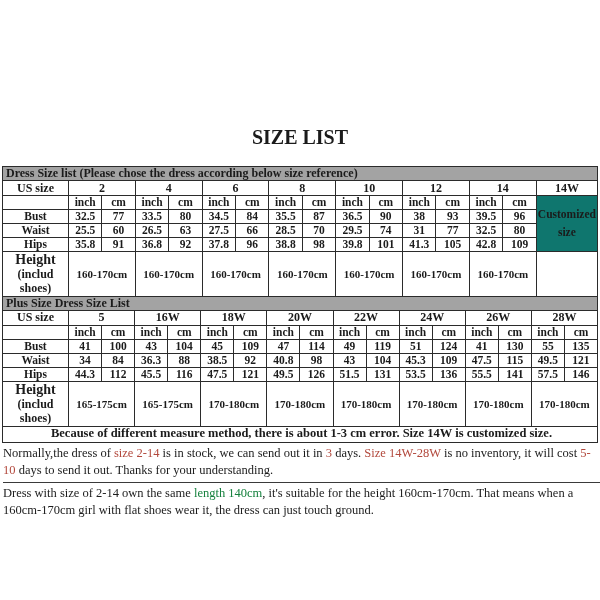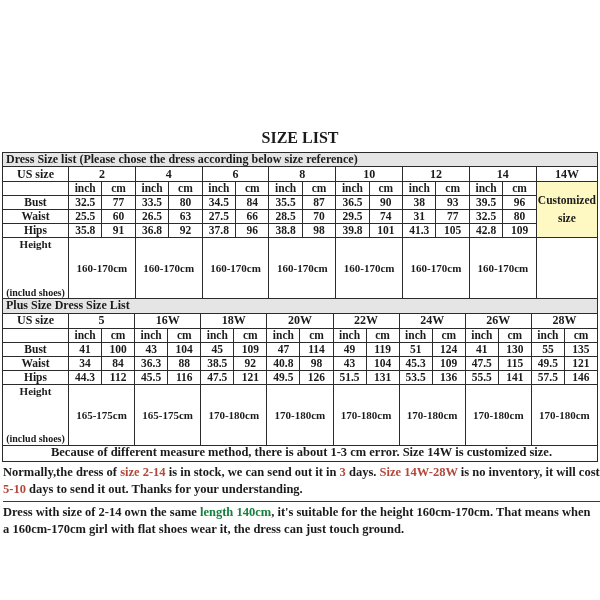--- a/index.html
+++ b/index.html
@@ -1,35 +1,35 @@
 <!DOCTYPE html>
 <html><head>
 <meta charset="utf-8">
 <style>
   html,body{margin:0;padding:0;background:#ffffff;}
   body{width:600px;height:600px;font-family:"Liberation Serif", serif;color:#1b1b1b;}
   .page{position:relative;width:600px;height:600px;overflow:hidden;}
   .content{padding-top:128px;}
-  .title{text-align:center;font-weight:bold;font-size:16px;line-height:19px;margin-bottom:5px;}
+  .title{text-align:center;font-weight:bold;font-size:20px;line-height:19px;margin-bottom:19px;}
   table{border-collapse:collapse;table-layout:fixed;width:596px;margin-left:2px;}
   table.plus{margin-top:-1px;font-family:Liberation Serif, serif;}
   td{border:1px solid #2b2b2b;font-weight:bold;font-size:11.5px;text-align:center;vertical-align:middle;padding:0;line-height:1.1;overflow:hidden;}
-  tr.yellow-row td{background:#e5e5e5;text-align:left;padding-left:3px;font-size:12px;height:13px;}
+  tr.yellow-row td{background:#a3a3a3;text-align:left;padding-left:3px;font-size:12px;height:13px;}
   tr.us-row td{height:14px;font-size:12px;}
   tr.unit-row td{height:13px;}
   tr.meas-row td{height:13px;}
   tr.height-row-1 td{height:33px;}
   tr.height-row-2 td{height:27px;}
   td.height-cell{font-size:11px;}
-  td.height-label .l1{font-size:11px;line-height:1.15;}
-  td.height-label .l2{font-size:10px;line-height:1.15;margin-top:36px;}
-  td.custom-cell{background:#fef9c3;font-size:11.5px;line-height:1.5;}
+  td.height-label .l1{font-size:14px;line-height:1.15;}
+  td.height-label .l2{font-size:12px;line-height:1.15;}
+  td.custom-cell{background:#0f766e;font-size:11.5px;line-height:1.5;}
   tr.note-row td{height:15px;text-align:center;padding-left:3px;font-size:12.5px;}
   .notes{width:594px;margin:2px 0 0 3px;}
-  .note{margin:0;font-size:12.5px;line-height:17px;font-weight:bold;}
+  .note{margin:0;font-size:12.5px;line-height:17px;font-weight:normal;}
   .note1{border-bottom:1px solid #3a3a3a;padding-bottom:3px;margin-right:-3px;}
   .note2{padding-top:2px;}
 </style>
 </head>
 <body>
 
 <div class="page">
   <div class="content">
     <div class="title">SIZE LIST</div>
 

